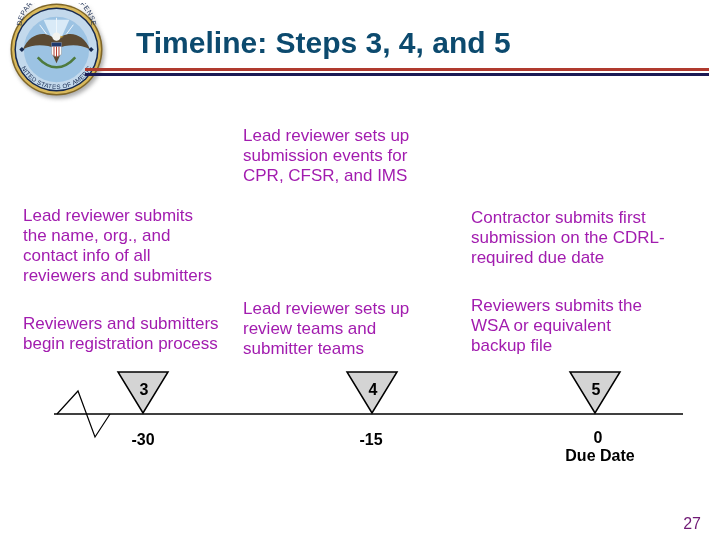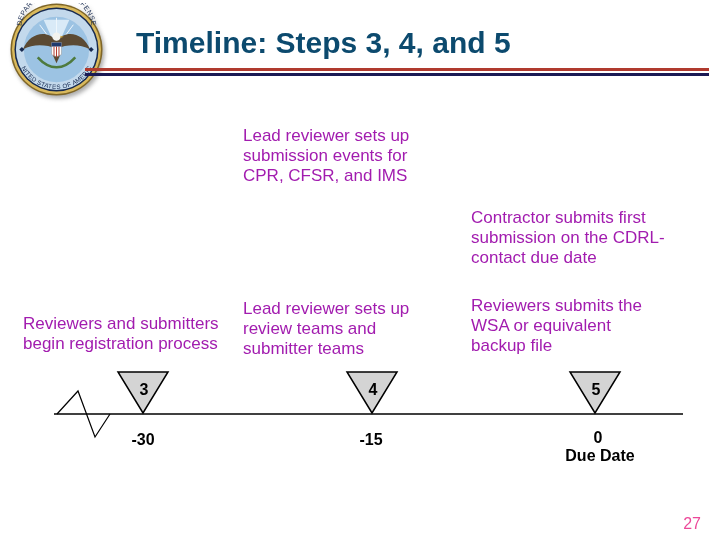--- a/index.html
+++ b/index.html
@@ -24,21 +24,21 @@
   .n-leftupper{left:23px;top:206px;}
   .n-centerupper{left:243px;top:216px;}
   .n-rightupper{left:471px;top:208px;width:248px;}
   .n-leftlower{left:23px;top:314px;}
   .n-centerlower{left:243px;top:299px;}
   .n-rightlower{left:471px;top:296px;width:248px;}
   .timeline-svg{position:absolute;left:0;top:358px;}
   .tri{fill:#d4d4d4;stroke:#000;stroke-width:1.5px;}
   .tri-num{font-family:"Liberation Sans",sans-serif;font-size:16px;font-weight:bold;fill:#000;}
   .tick-label{font-family:"Liberation Sans",sans-serif;font-size:16px;font-weight:bold;fill:#000;}
-  .page-number{position:absolute;right:19px;bottom:7px;font-size:16px;color:#ec4899;text-align:right;}
+  .page-number{position:absolute;right:19px;bottom:7px;font-size:16px;color:#701a75;text-align:right;}
 </style>
 </head>
 <body>
 
 <div class="slide">
 
   <svg class="seal" width="93" height="93" viewBox="0 0 94 94">
     <defs>
       <path id="arcTop" d="M 12.2,37.7 A 36,36 0 1 1 81.8,37.7"></path>
       <path id="arcBot" d="M 12.4,67 A 40,40 0 0 0 81.6,67"></path>
@@ -78,23 +78,27 @@
     </text>
   </svg>
 
   <div class="title">Timeline: Steps 3, 4, and 5</div>
   <div class="rule-red"></div>
   <div class="rule-navy"></div>
 
   <div class="note n-topcenter">Lead reviewer sets up
 submission events for
 CPR, CFSR, and IMS</div>
+  <div class="note n-leftupper">Lead reviewer submits
+the name, org., and
+contact info of all
+reviewers and submitters</div>
   <div class="note n-rightupper">Contractor submits first
 submission on the CDRL-
-contact due date</div>
+required due date</div>
   <div class="note n-leftlower">Reviewers and submitters
 begin registration process</div>
   <div class="note n-centerlower">Lead reviewer sets up
 review teams and
 submitter teams</div>
   <div class="note n-rightlower">Reviewers submits the
 WSA or equivalent
 backup file</div>
 
   <svg class="timeline-svg" width="720" height="120" viewBox="0 0 720 120">

